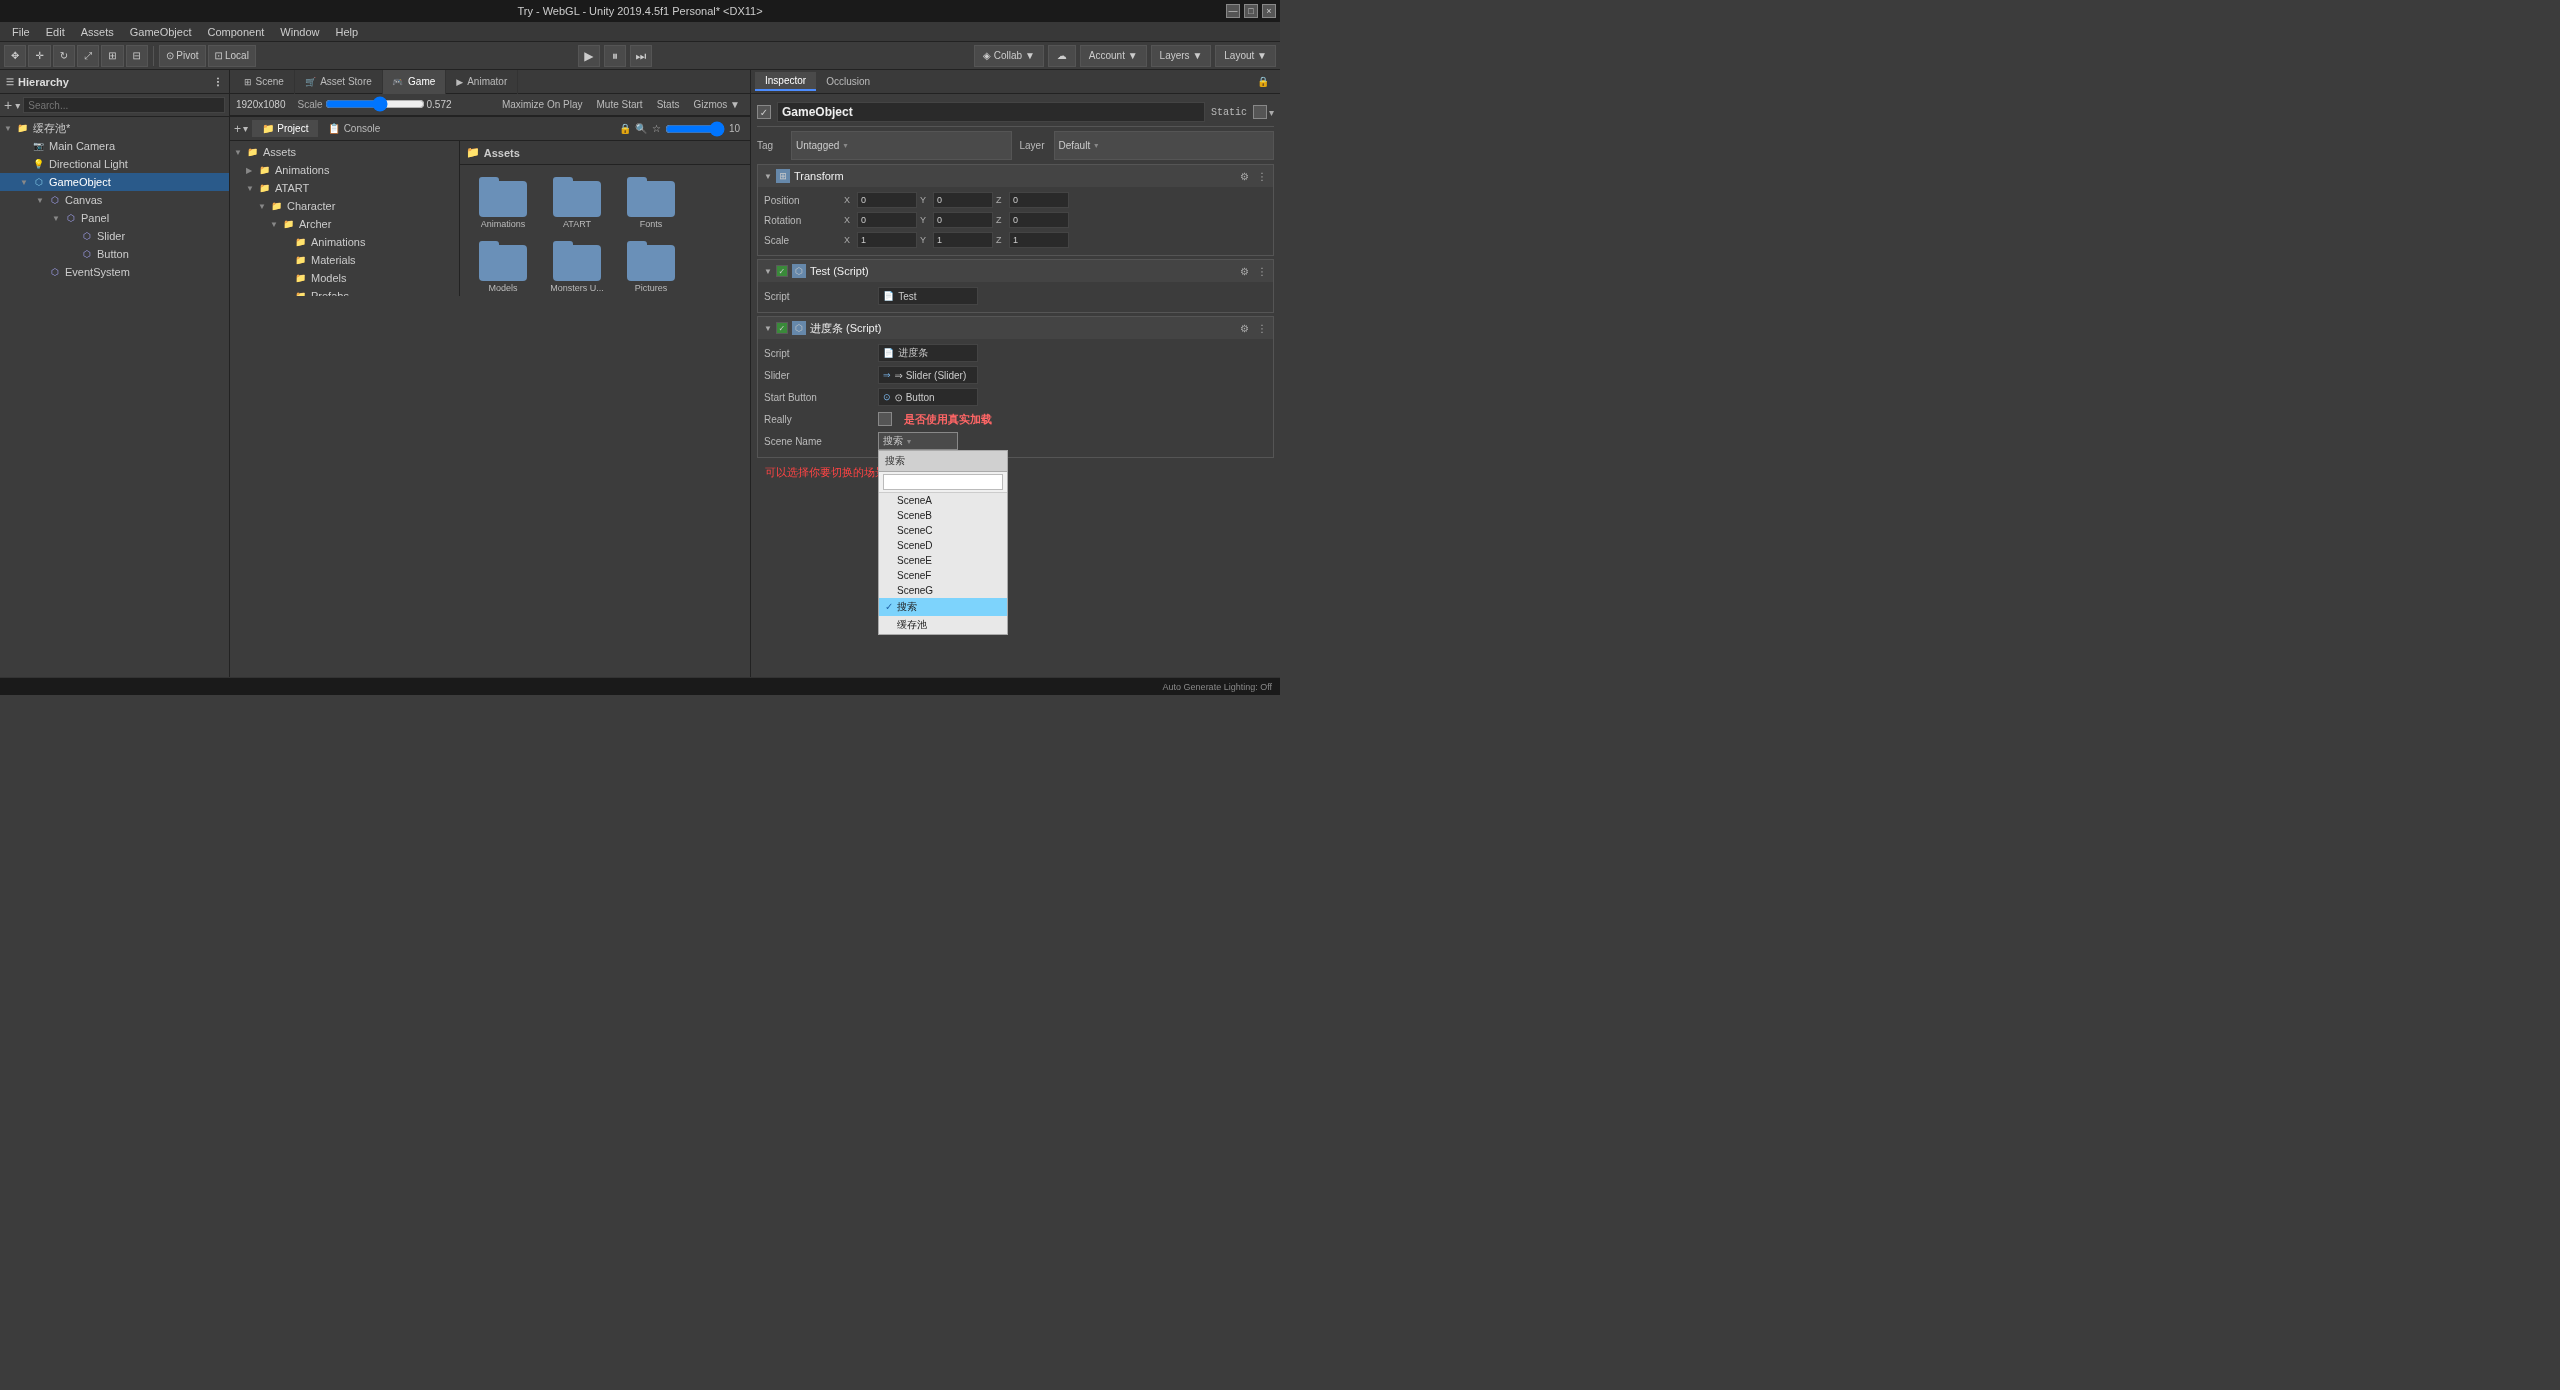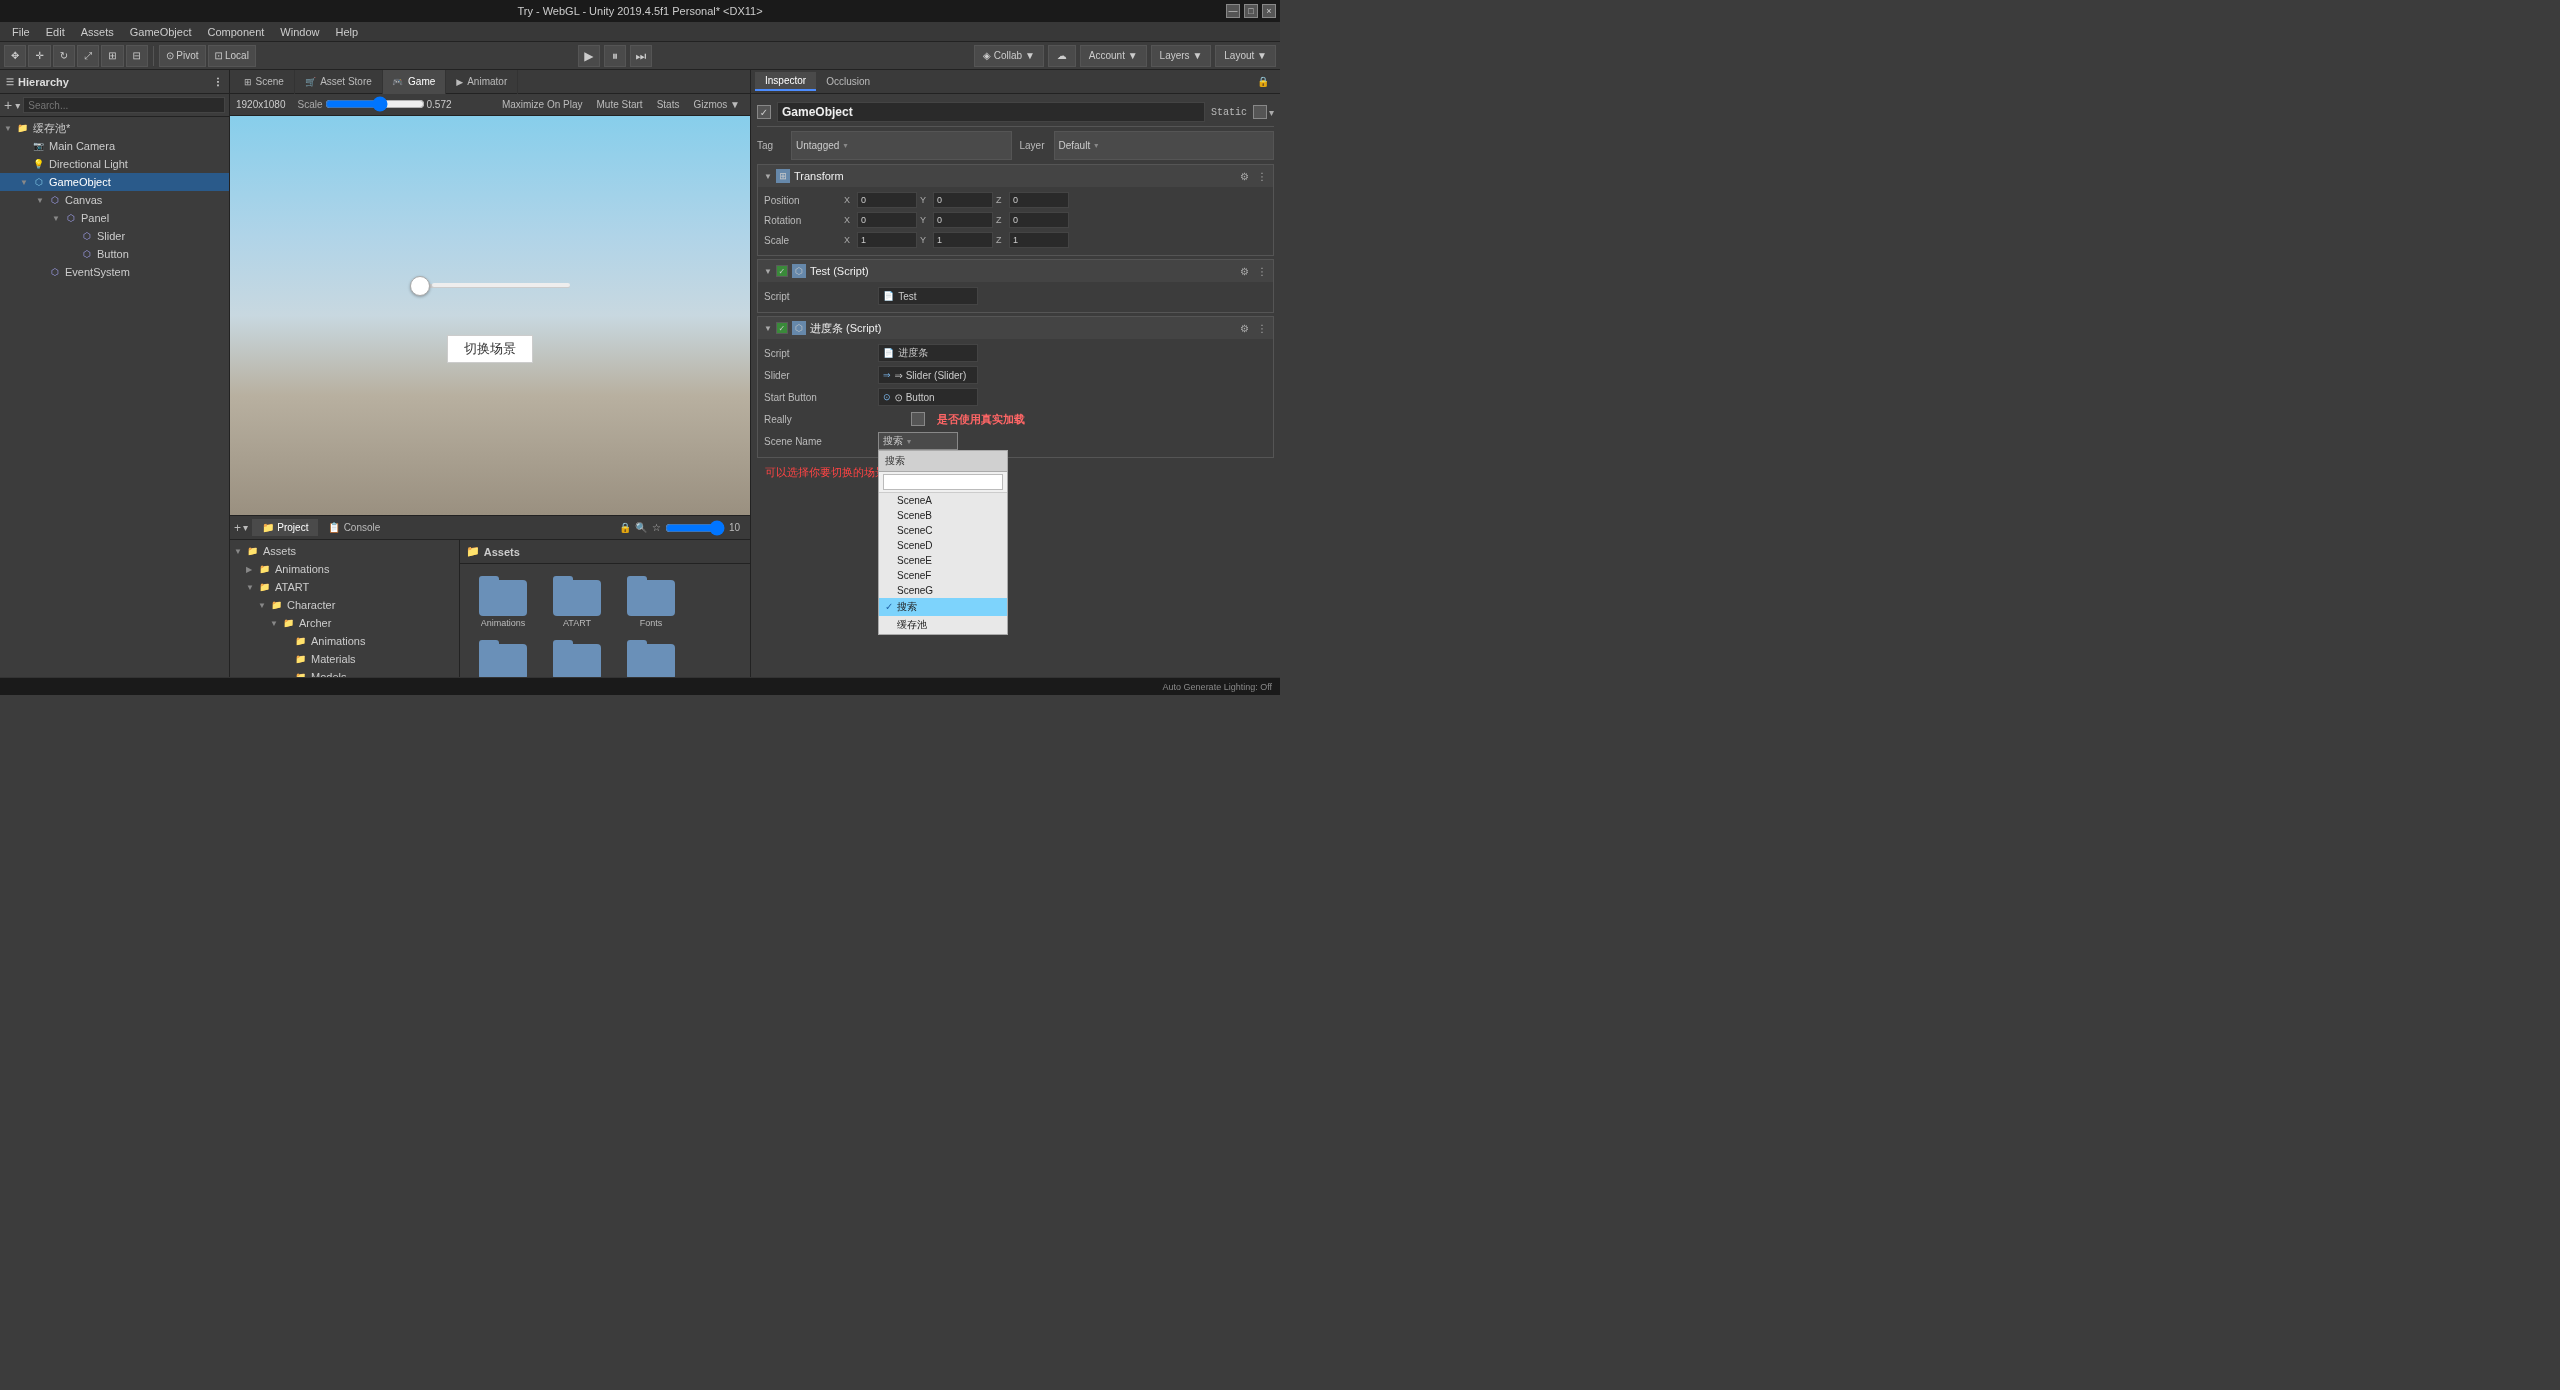--- a/index.html
+++ b/index.html
@@ -666,21 +666,20 @@
     }
     .obj-ref-icon {
       font-size: 9px;
       color: #7ab4e8;
     }
 
     .insp-bool-field {
       display: flex;
       align-items: center;
       gap: 4px;
-      margin-left: 33px;
     }
     .bool-red-note {
       color: #ff6666;
       font-size: 11px;
       font-weight: bold;
     }
 
     .scene-name-input {
       background: #4a4a4a;
       border: 1px solid #888;
@@ -866,33 +865,20 @@
         <span class="scale-val">0.572</span>
       </div>
       <div class="scene-toolbar-right">
         <span class="scene-tb-btn">Maximize On Play</span>
         <span class="scene-tb-btn">Mute Start</span>
         <span class="scene-tb-btn">Stats</span>
         <span class="scene-tb-btn">Gizmos ▼</span>
       </div>
     </div>
 
-    <div id="scene-view">
-
-      <div class="scene-slider-container">
-        <div class="scene-slider-track">
-          <div class="scene-slider-handle"></div>
-          <div style="position:absolute;top:-1px;left:22px;right:0;height:4px;background:#eee;border-radius:2px;"></div>
-        </div>
-      </div>
-
-      <div class="scene-button">
-        <span>切换场景</span>
-      </div>
-    </div>
 
     <div id="bottom-panel">
       <div id="bottom-tabs">
         <div style="display:flex;align-items:center;gap:2px;margin-right:4px;">
           <span style="font-size:12px;cursor:pointer;color:#bbb">+</span>
           <span style="font-size:10px;cursor:pointer;color:#bbb">▾</span>
         </div>
         <div class="bottom-tab active">
           <span>📁</span>
           <span> Project</span>

